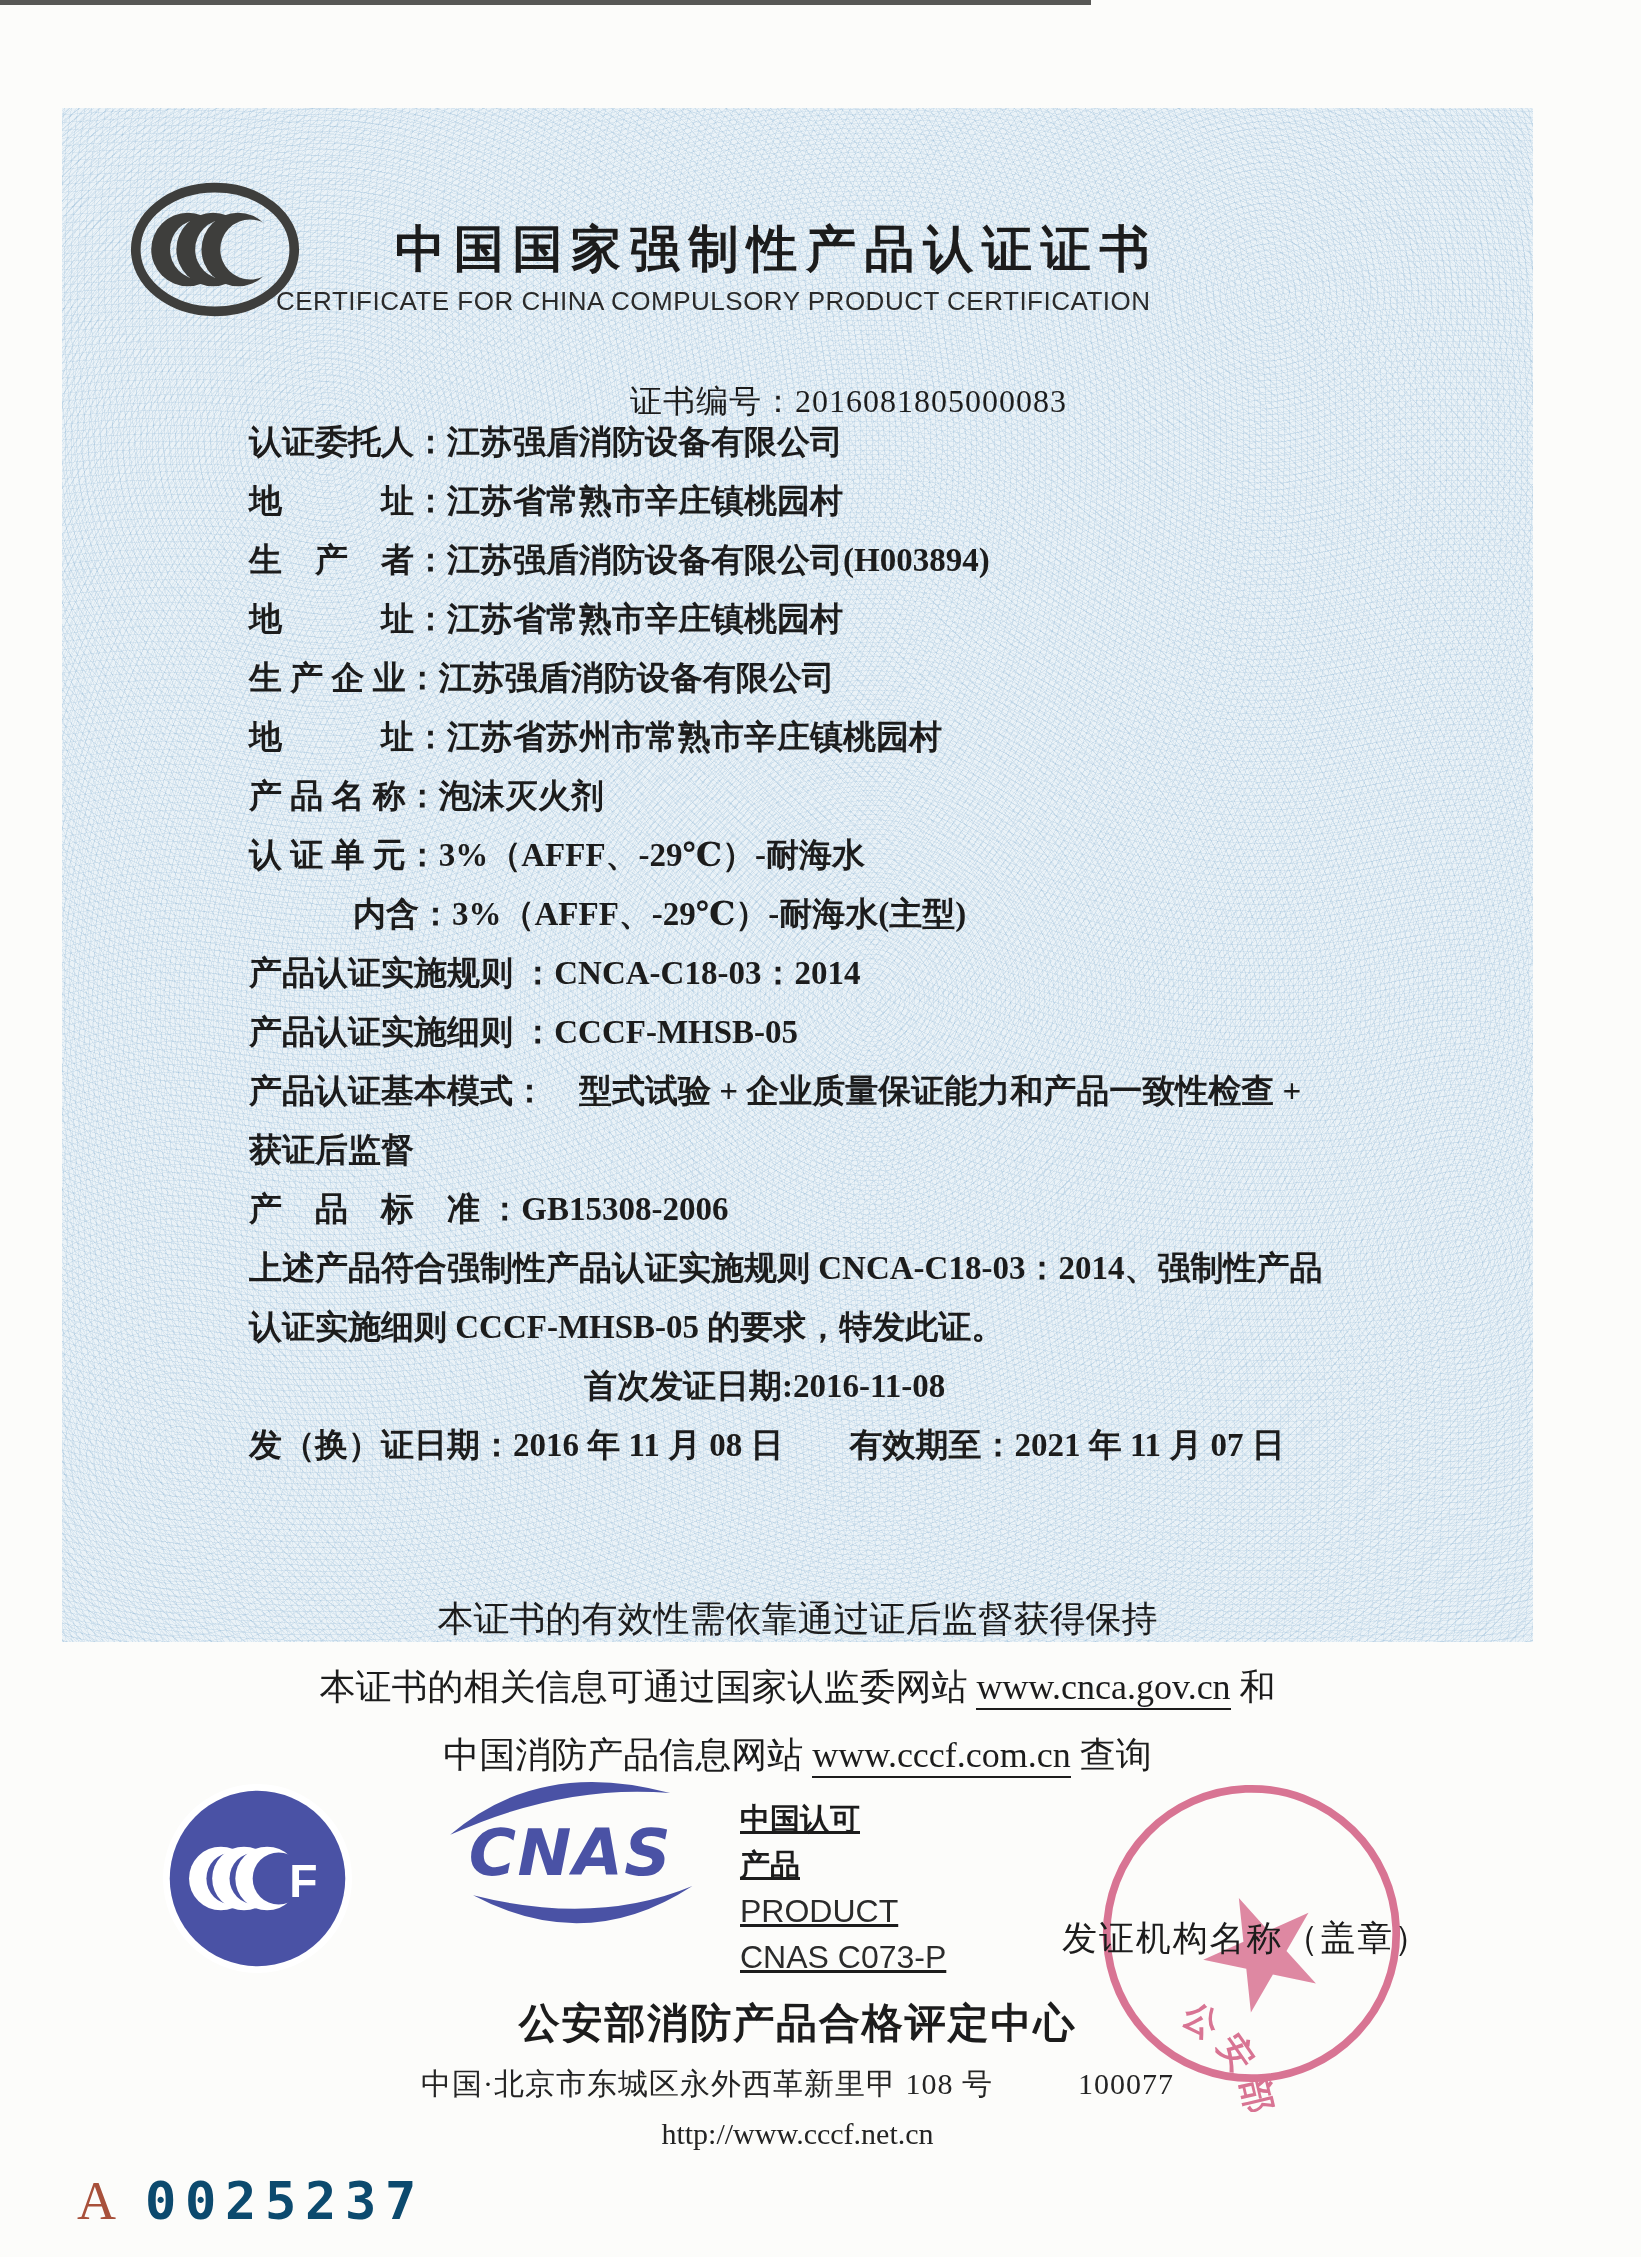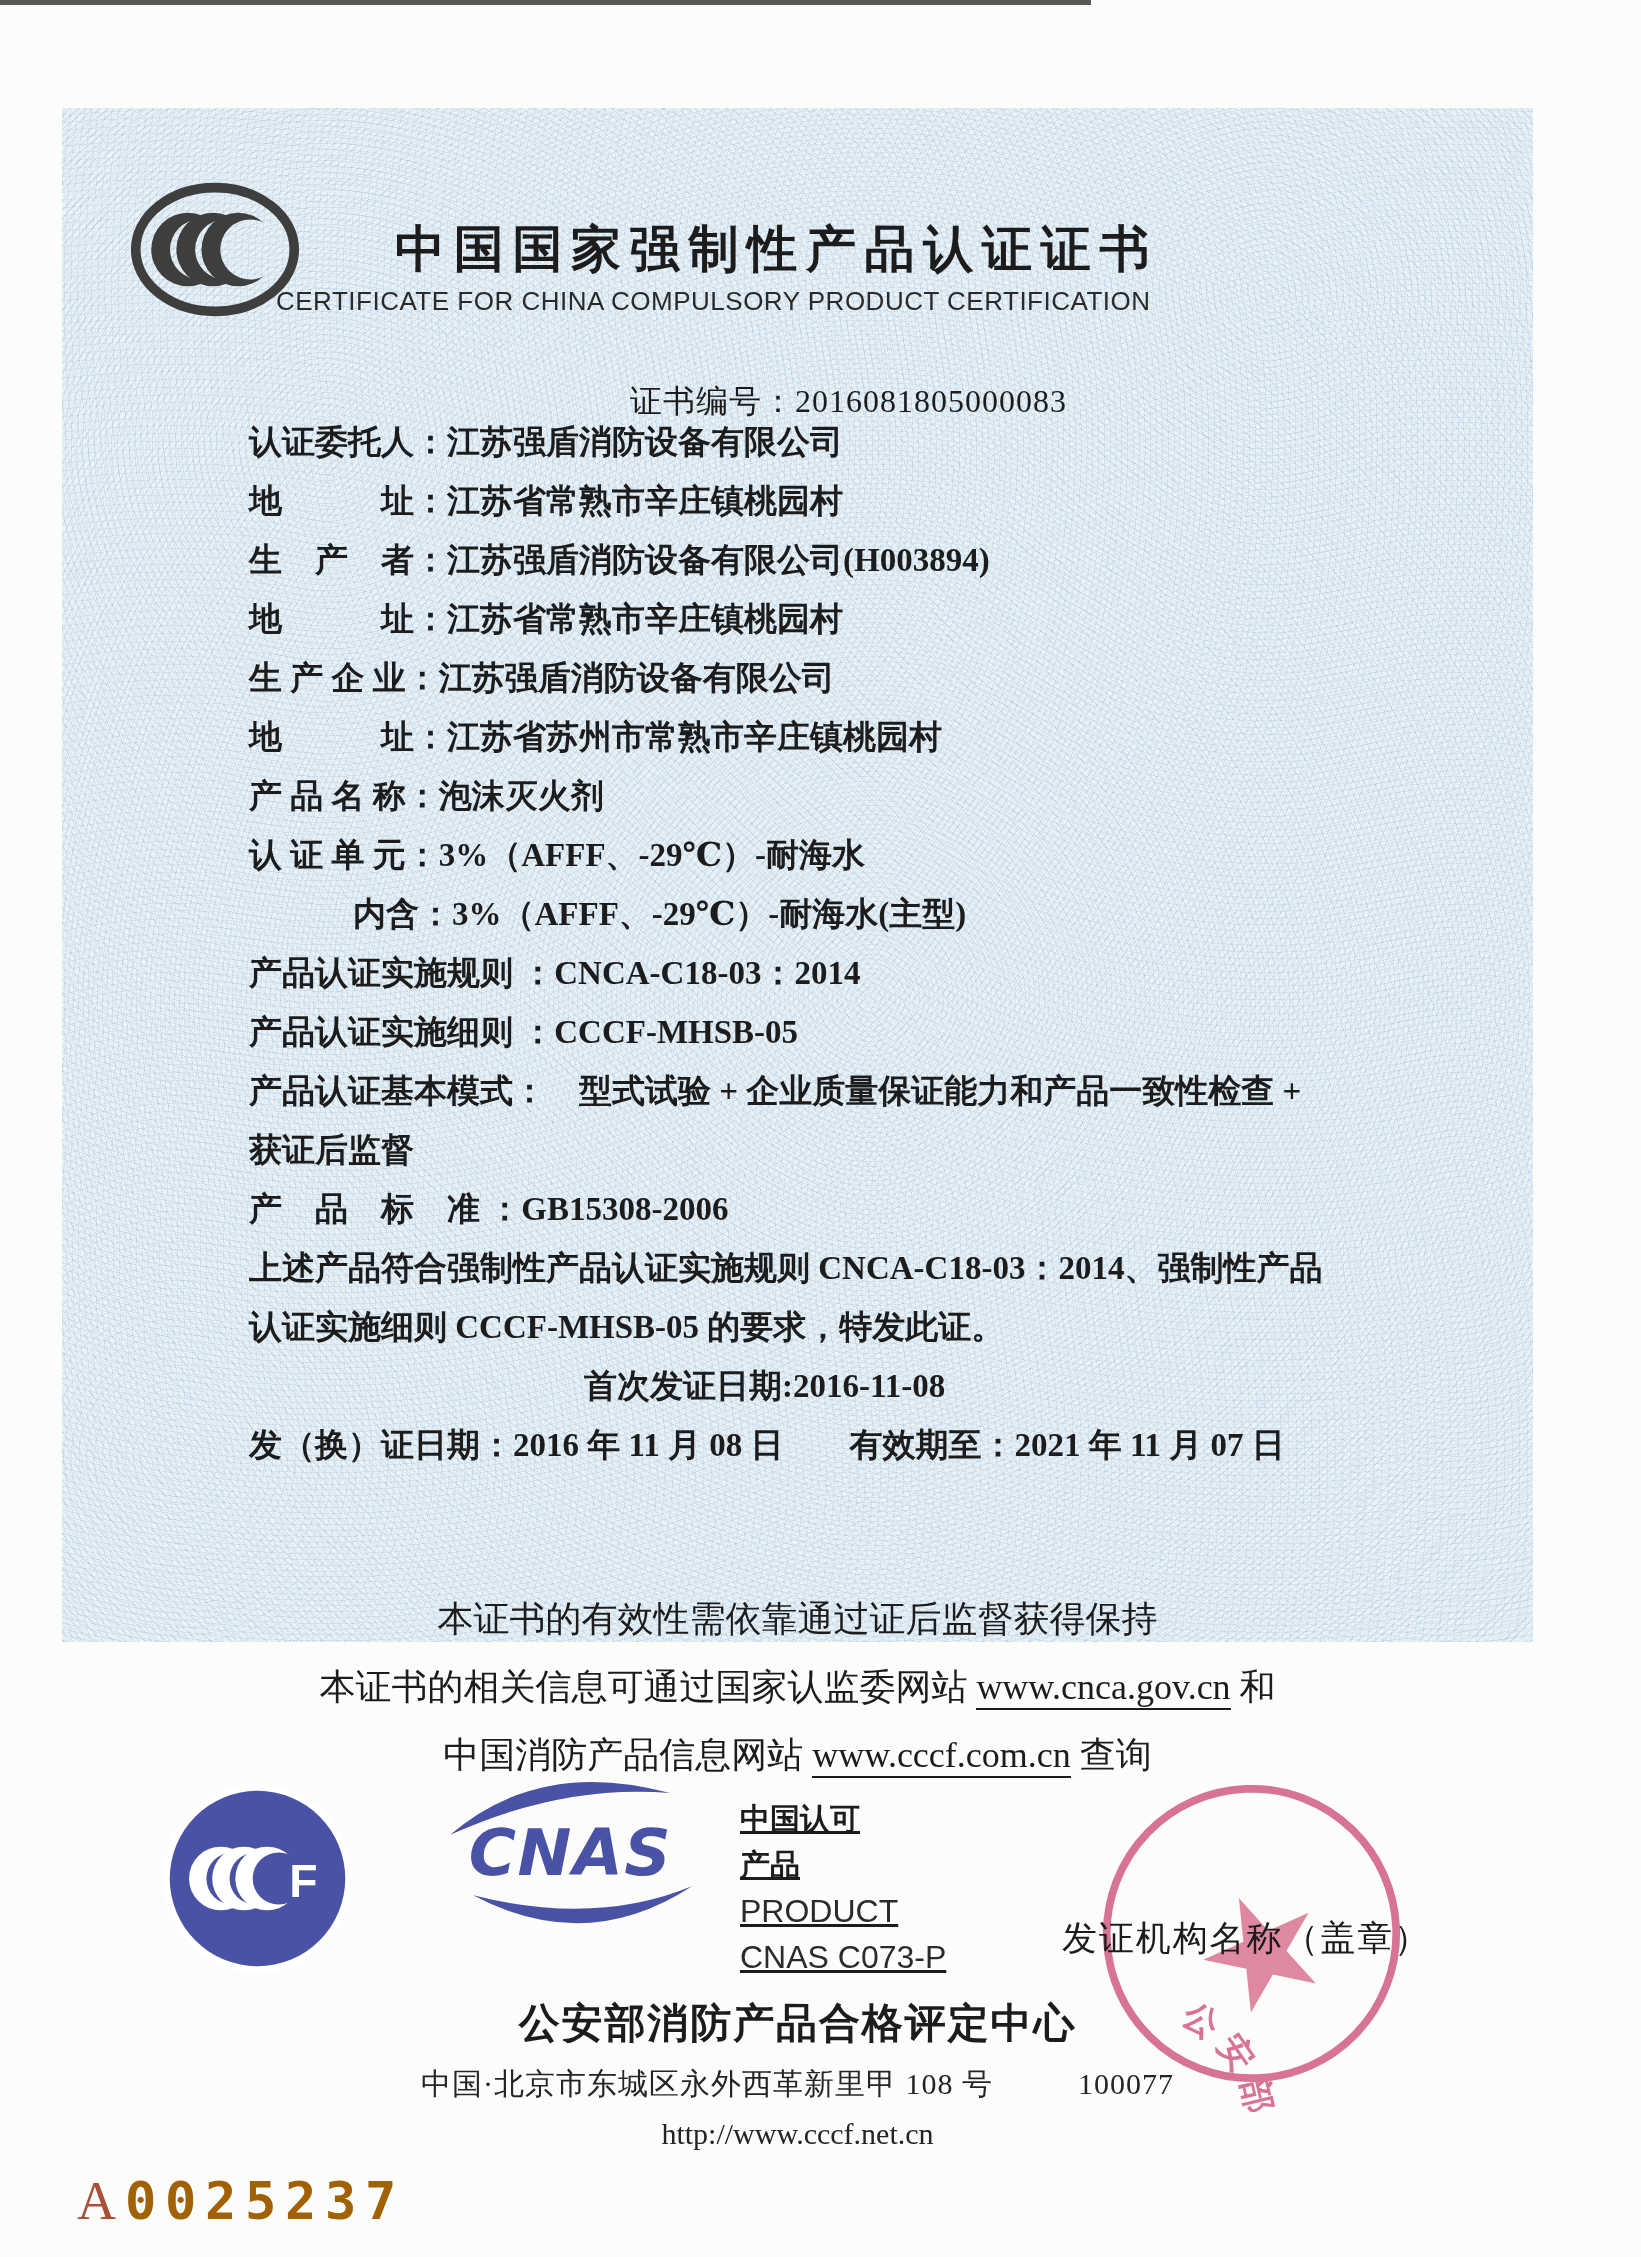--- a/index.html
+++ b/index.html
@@ -32,21 +32,21 @@
   .cnas-text{left:678px;top:1688px;line-height:46px;font-size:30px;font-weight:600;text-decoration:underline;}
   .cnas-text .latin{font-family:"Liberation Sans","DejaVu Sans",sans-serif;font-weight:500;font-size:32px;color:#2b2b2b;}
   .issuer{left:1000px;top:1807px;font-size:35px;letter-spacing:1.9px;z-index:5;white-space:nowrap;}
   .footer{left:0;top:1889px;width:100%;text-align:center;}
   .footer .org{font-size:41px;font-weight:800;line-height:52px;letter-spacing:1.9px;}
   .footer .addr{font-size:30px;line-height:41px;margin-top:13.5px;letter-spacing:1px;color:#242424;}
   .footer .addr .pc{margin-left:85px;}
   .footer .web{font-size:30px;line-height:41px;margin-top:9.7px;color:#242424;}
   .serial{position:absolute;left:77px;top:2170px;white-space:nowrap;}
   .serial .pfx{font-size:54px;color:#a8503a;font-family:"Liberation Serif",serif;}
-  .serial .num{font-size:52px;color:#a16207;letter-spacing:8.7px;margin-left:9px;
+  .serial .num{font-size:52px;color:#0c4a6e;letter-spacing:8.7px;margin-left:29px;
                font-family:"DejaVu Sans Mono","Liberation Mono",monospace;font-weight:600;}
   svg{display:block;}
   .stamp-svg{z-index:4;}
 </style>
 </head>
 <body>
 
 <div class="page">
   <div class="scan-edge"></div>
 

